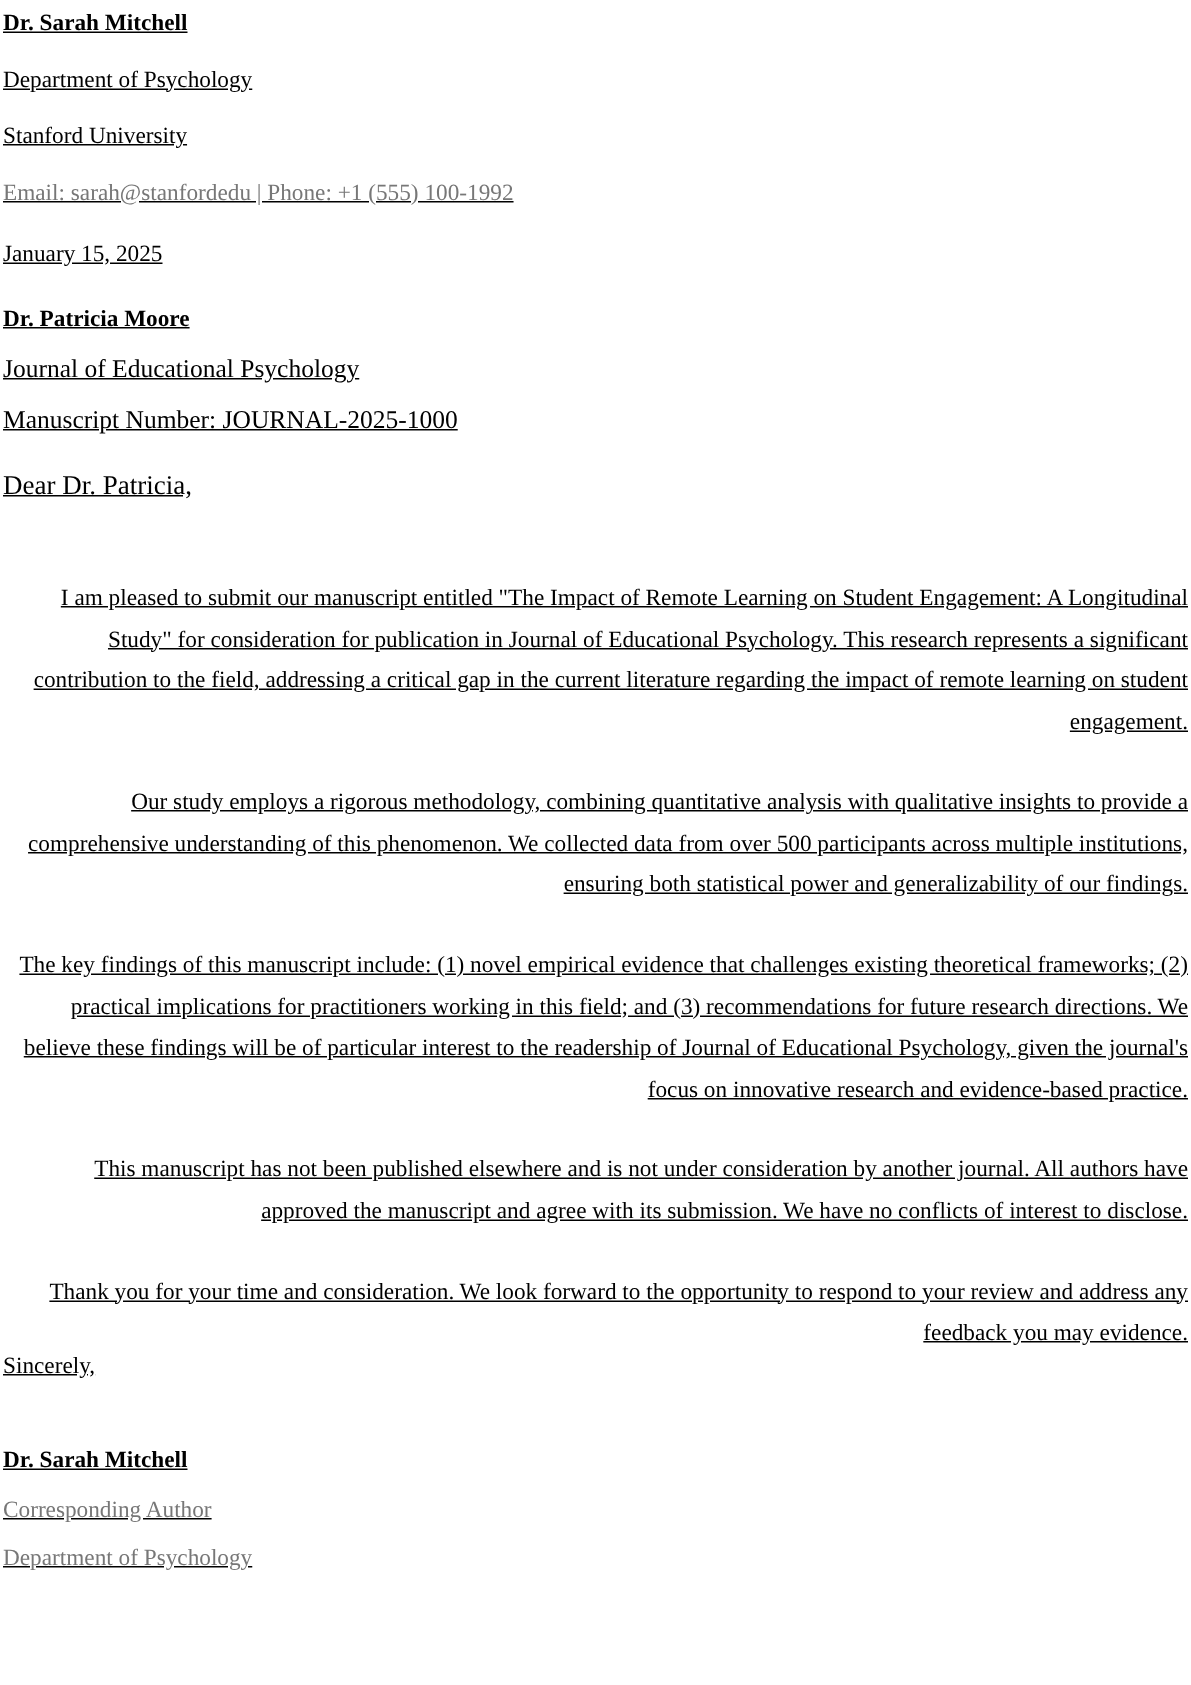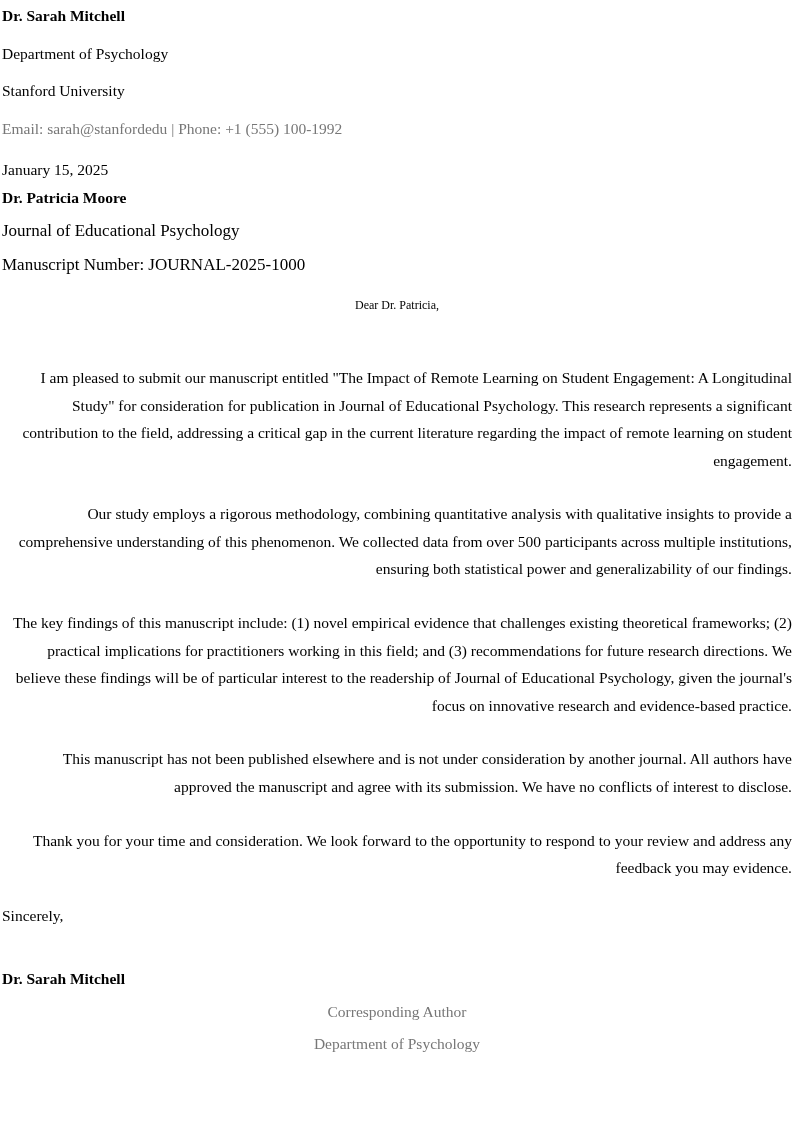--- a/index.html
+++ b/index.html
@@ -13,20 +13,21 @@
     font-family: "Liberation Serif", "DejaVu Serif", serif;
     color: #000000;
     font-size: 15.5px;
     line-height: 1.0;
     overflow: hidden;
   }
   .page {
     width: 794px;
     box-sizing: border-box;
     padding: 0 2px;
+    text-decoration: underline;
   }
   .sender-name {
     font-weight: bold;
     font-size: 15.5px;
     margin-top: 8px;
     margin-bottom: 0;
   }
   .sender-line {
     font-size: 15.5px;
     margin-top: 22px;
@@ -36,54 +37,51 @@
     font-size: 15.5px;
     margin-top: 22px;
   }
   .date {
     font-size: 15.5px;
     margin-top: 26px;
   }
   .recipient-name {
     font-weight: bold;
     font-size: 15.5px;
-    margin-top: 12px;
+    margin-top: 27px;
   }
   .recipient-line {
     font-size: 17px;
     margin-top: 17px;
   }
   .salutation {
-    font-size: 12px;
+    font-size: 18px;
     margin-top: 26px;
-    text-align: center;
   }
   .body-para {
     font-size: 15.5px;
     line-height: 1.78;
     margin-top: 26px;
     text-align: right;
   }
   .body-para.first {
     margin-top: 53px;
   }
   .closing {
     font-size: 15.5px;
-    margin-top: 26px;
   }
   .sig-name {
     font-weight: bold;
     font-size: 15.5px;
     margin-top: 48px;
   }
   .sig-line {
     color: #777777;
     font-size: 15.5px;
     margin-top: 17px;
-    text-align: center;
   }
 </style>
 </head>
 <body>
 
 <div class="page">
 
   <div class="sender-name">Dr. Sarah Mitchell</div>
   <div class="sender-line">Department of Psychology</div>
   <div class="sender-line">Stanford University</div>

